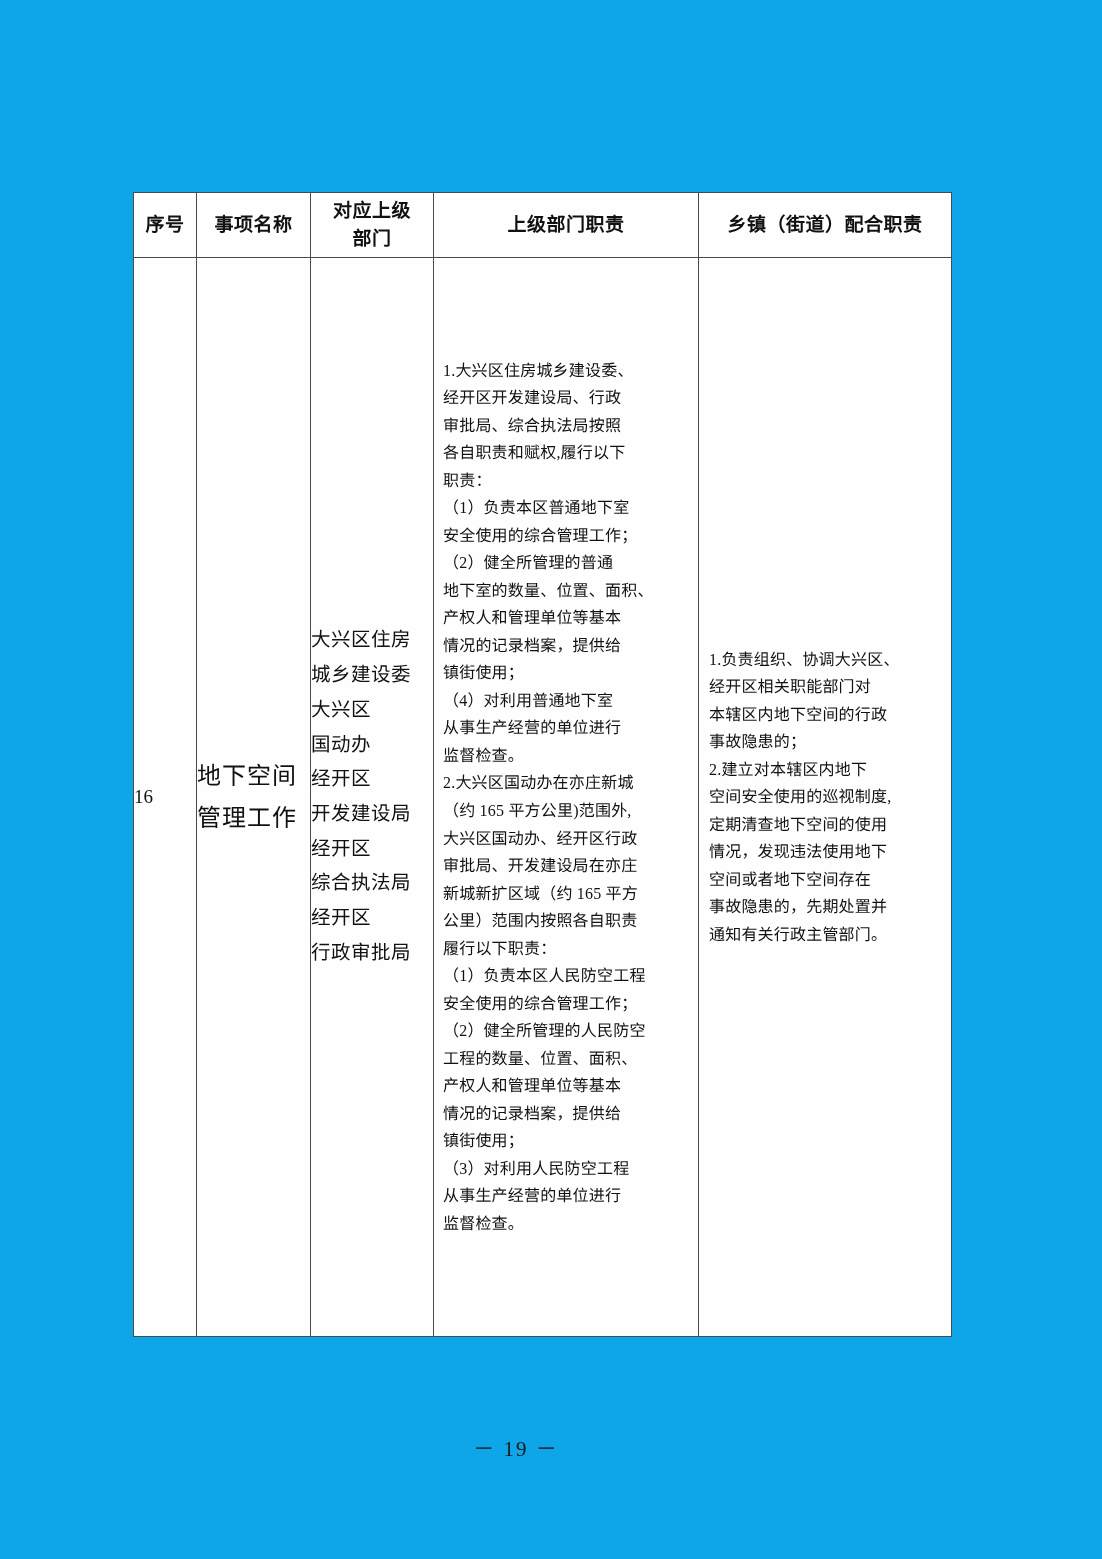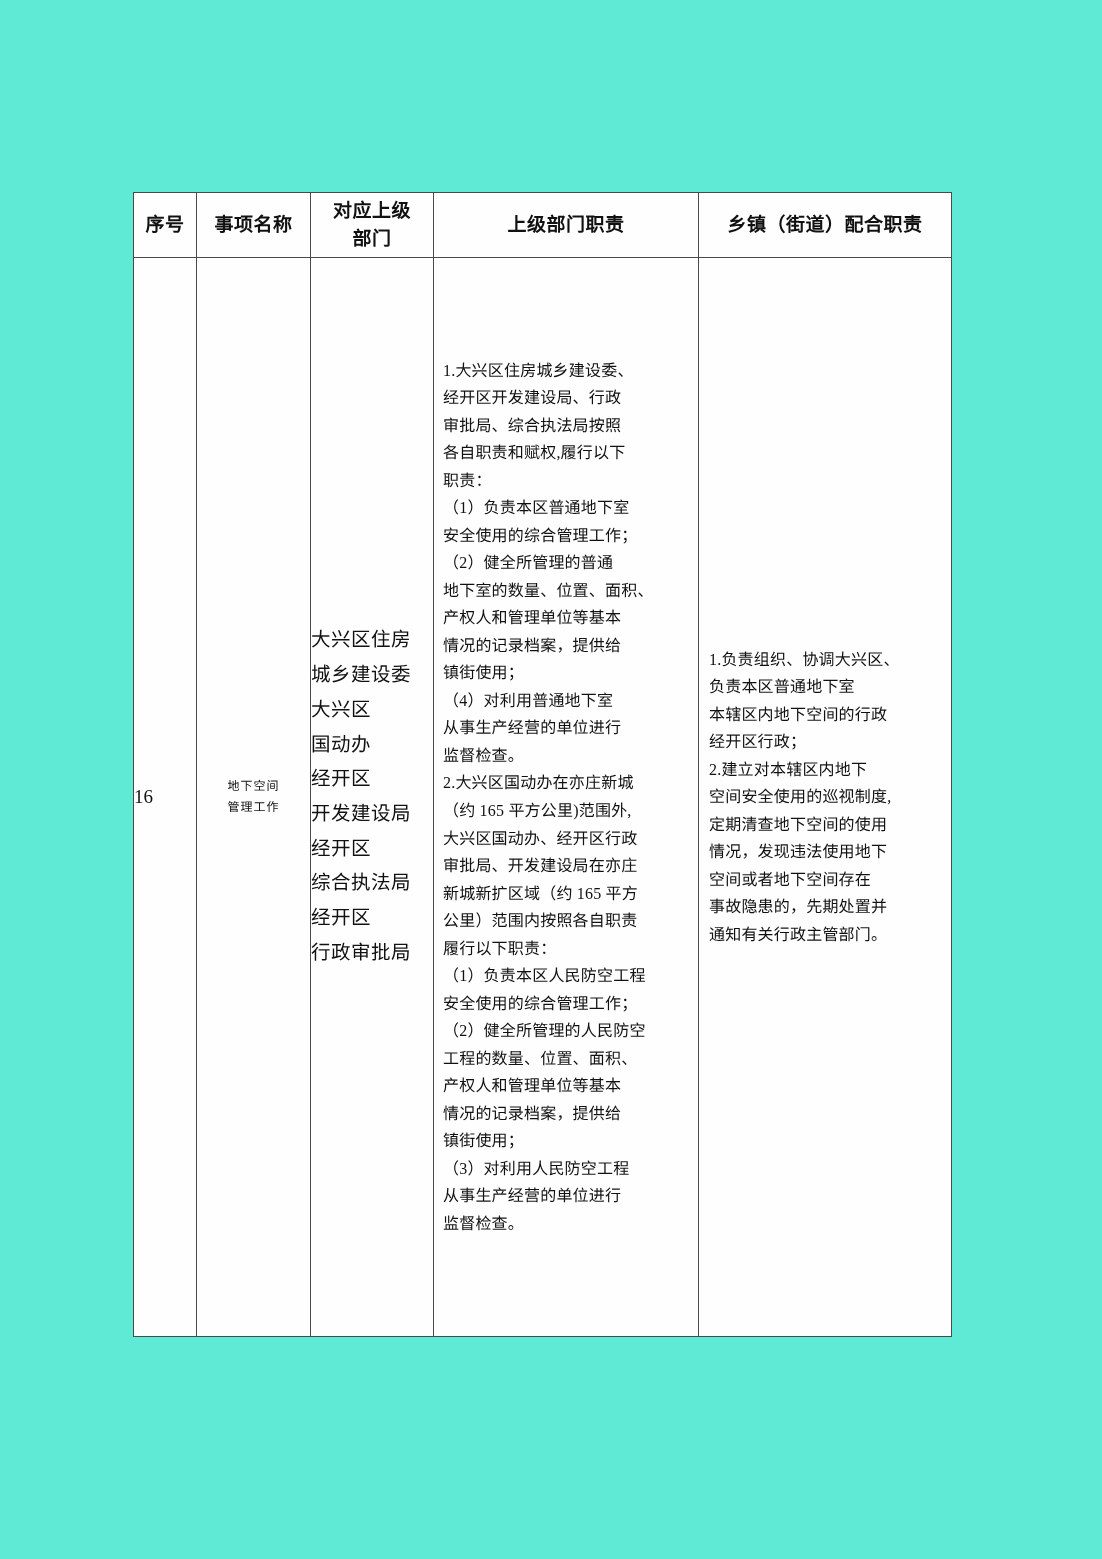--- a/index.html
+++ b/index.html
@@ -13,21 +13,21 @@
     height: 1559px;
     position: relative;
     font-family: "Liberation Serif", "DejaVu Serif", serif;
     color: #111111;
     overflow: hidden;
   }
 
   .page {
     position: absolute;
     inset: 0;
-    background: #5eead4;
+    background: #0ea5e9;
   }
 
   
   .doc-table {
     position: absolute;
     left: 133px;
     top: 192px;
     width: 818px;
     border-collapse: collapse;
     table-layout: fixed;
@@ -66,22 +66,21 @@
     height: 1078px;
   }
 
   .cell-seq {
     text-align: left;
     font-size: 19px;
     font-family: "Liberation Serif", serif;
   }
 
   .cell-name {
-    text-align: center;
-    font-size: 12px;
+    font-size: 24px;
     line-height: 1.75;
     letter-spacing: 1px;
   }
   .cell-name .nl { display: block; }
 
   .cell-dept {
     text-align: left;
     font-size: 19.5px;
     line-height: 1.78;
     letter-spacing: 0.5px;
@@ -211,30 +210,31 @@
               <div class="duty-line">镇街使用；</div>
               <div class="duty-line">（3）对利用人民防空工程</div>
               <div class="duty-line">从事生产经营的单位进行</div>
               <div class="duty-line">监督检查。</div>
             </div>
         </td>
 
         <td class="cell-town">
           <div class="town-inner">
               <div class="town-line">1.负责组织、协调大兴区、</div>
-              <div class="town-line">负责本区普通地下室</div>
+              <div class="town-line">经开区相关职能部门对</div>
               <div class="town-line">本辖区内地下空间的行政</div>
-              <div class="town-line">经开区行政；</div>
+              <div class="town-line">事故隐患的；</div>
               <div class="town-line">2.建立对本辖区内地下</div>
               <div class="town-line">空间安全使用的巡视制度,</div>
               <div class="town-line">定期清查地下空间的使用</div>
               <div class="town-line">情况，发现违法使用地下</div>
               <div class="town-line">空间或者地下空间存在</div>
               <div class="town-line">事故隐患的，先期处置并</div>
               <div class="town-line">通知有关行政主管部门。</div>
             </div>
         </td>
       </tr>
     </tbody>
   </table>
 
+  <div class="page-number">－ 19 －</div>
 
 </div>
 
 </body></html>

